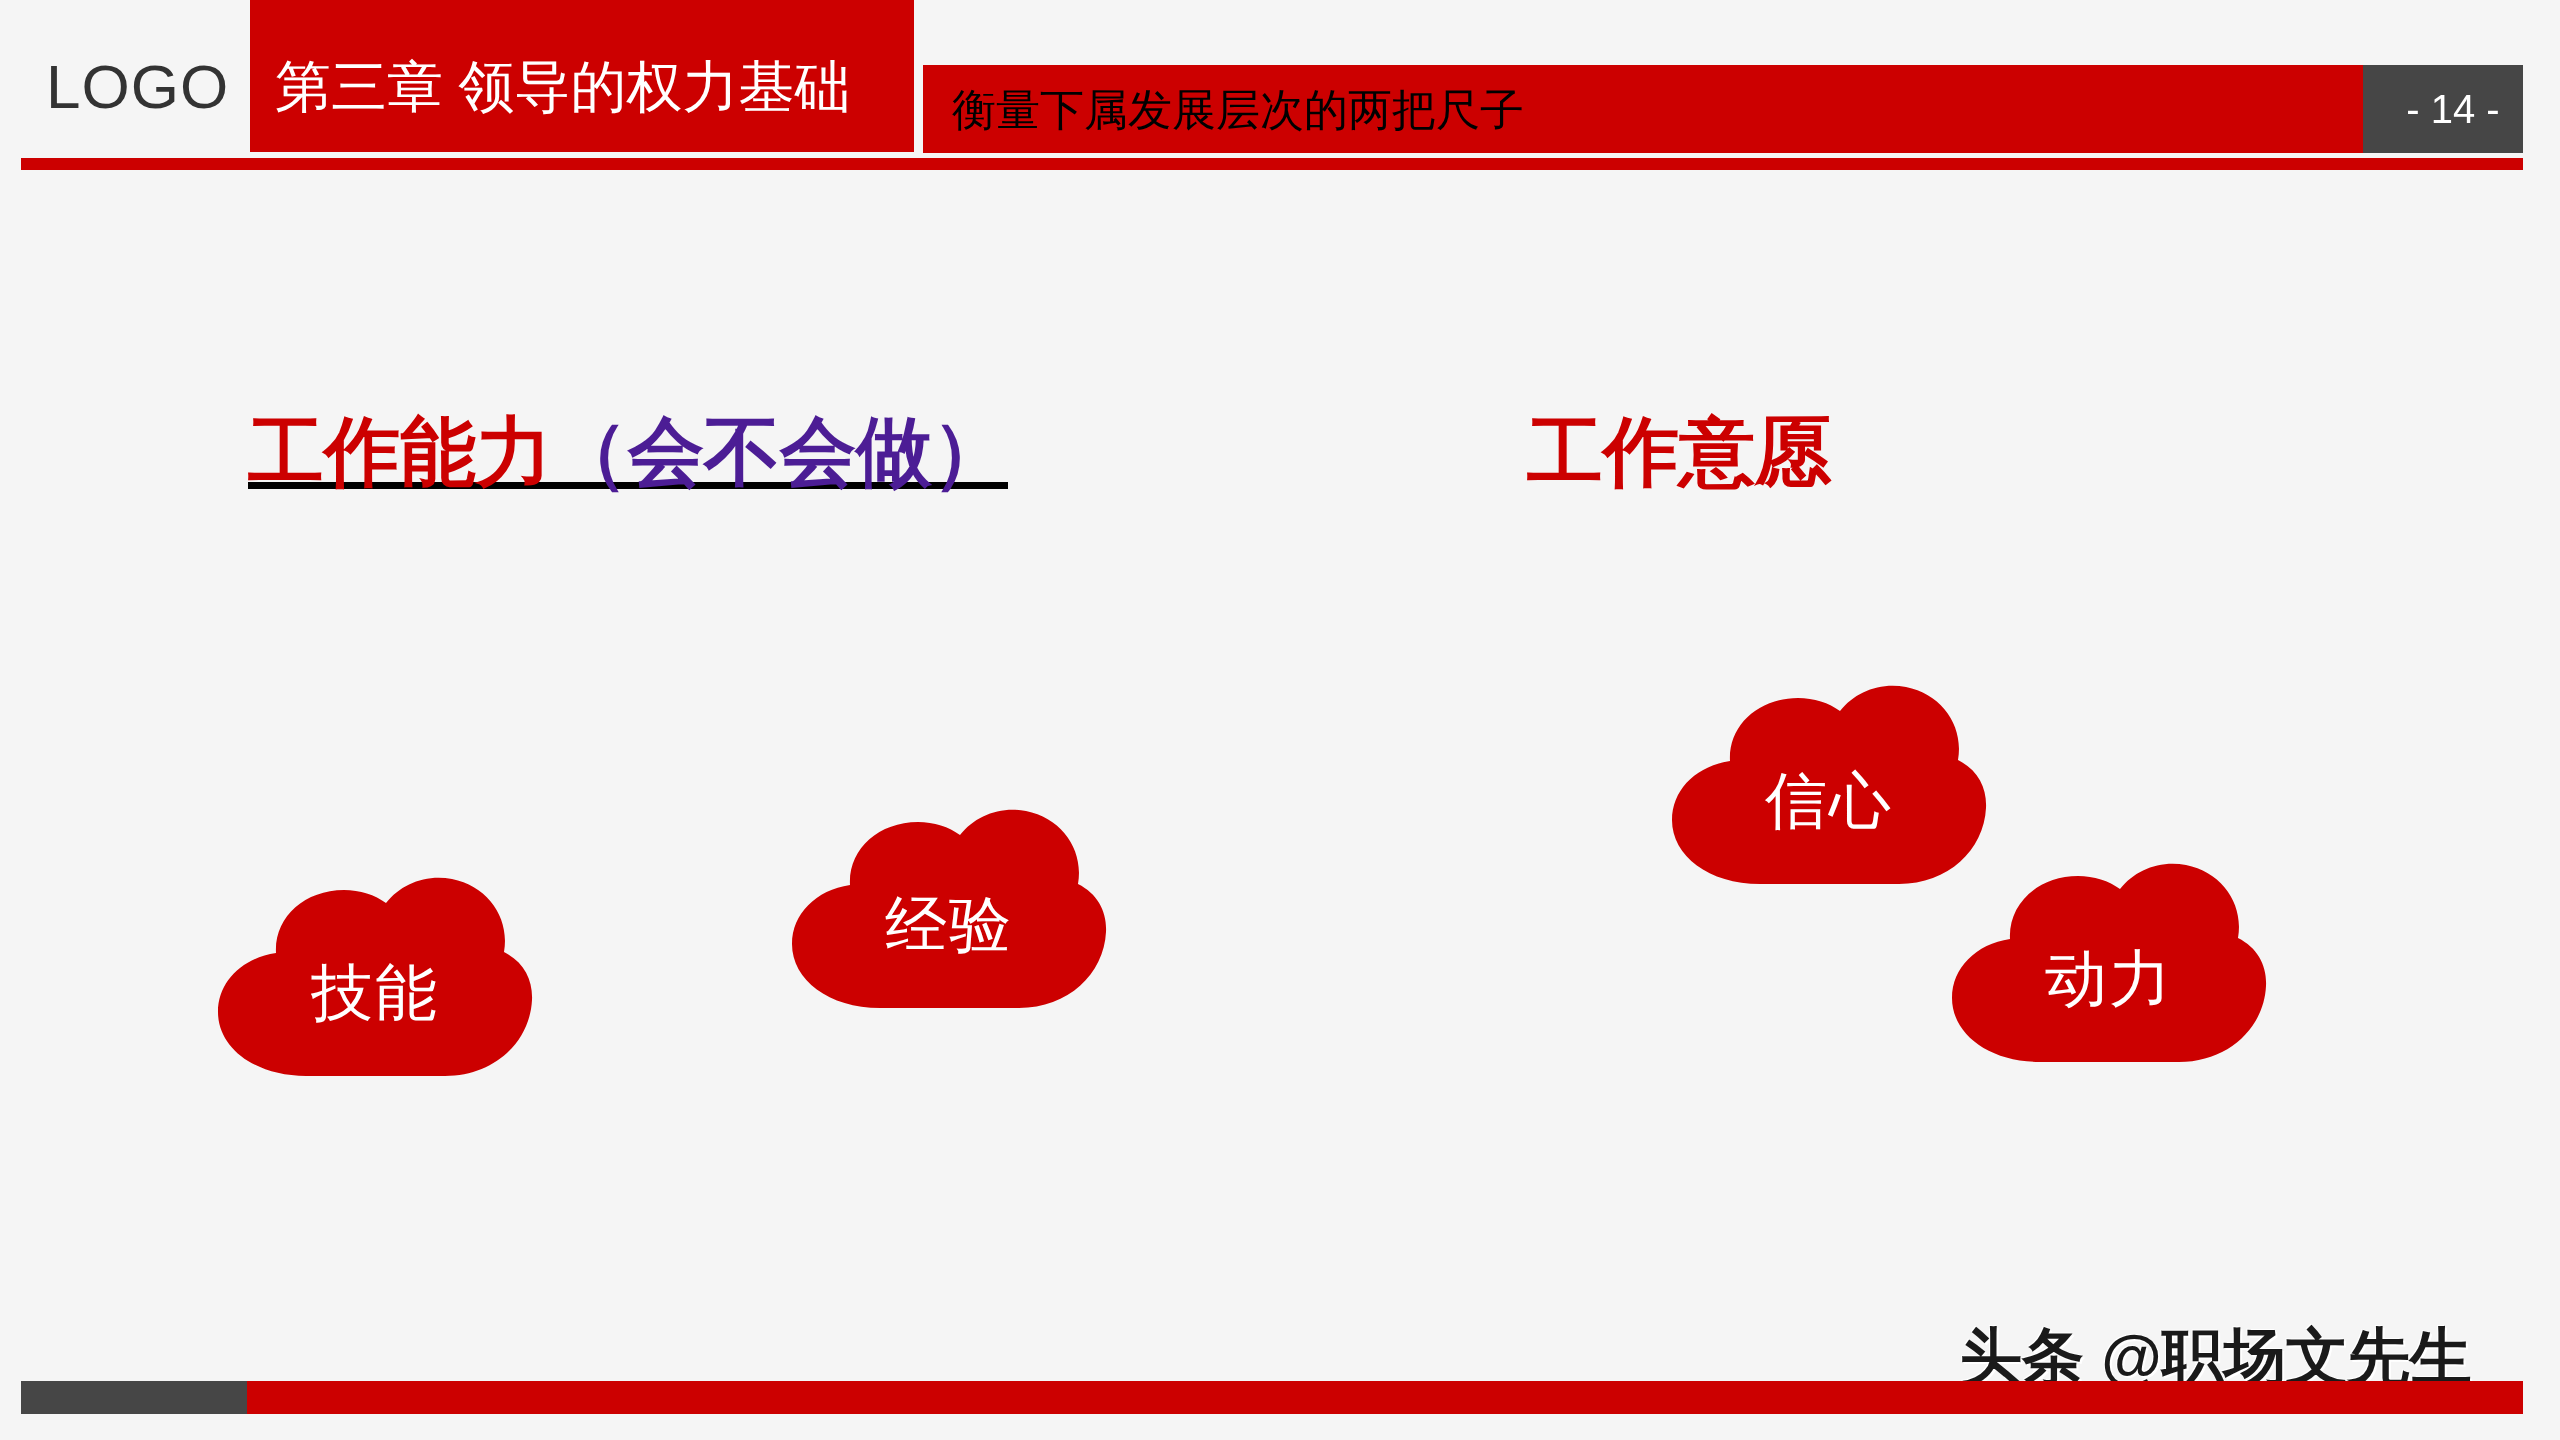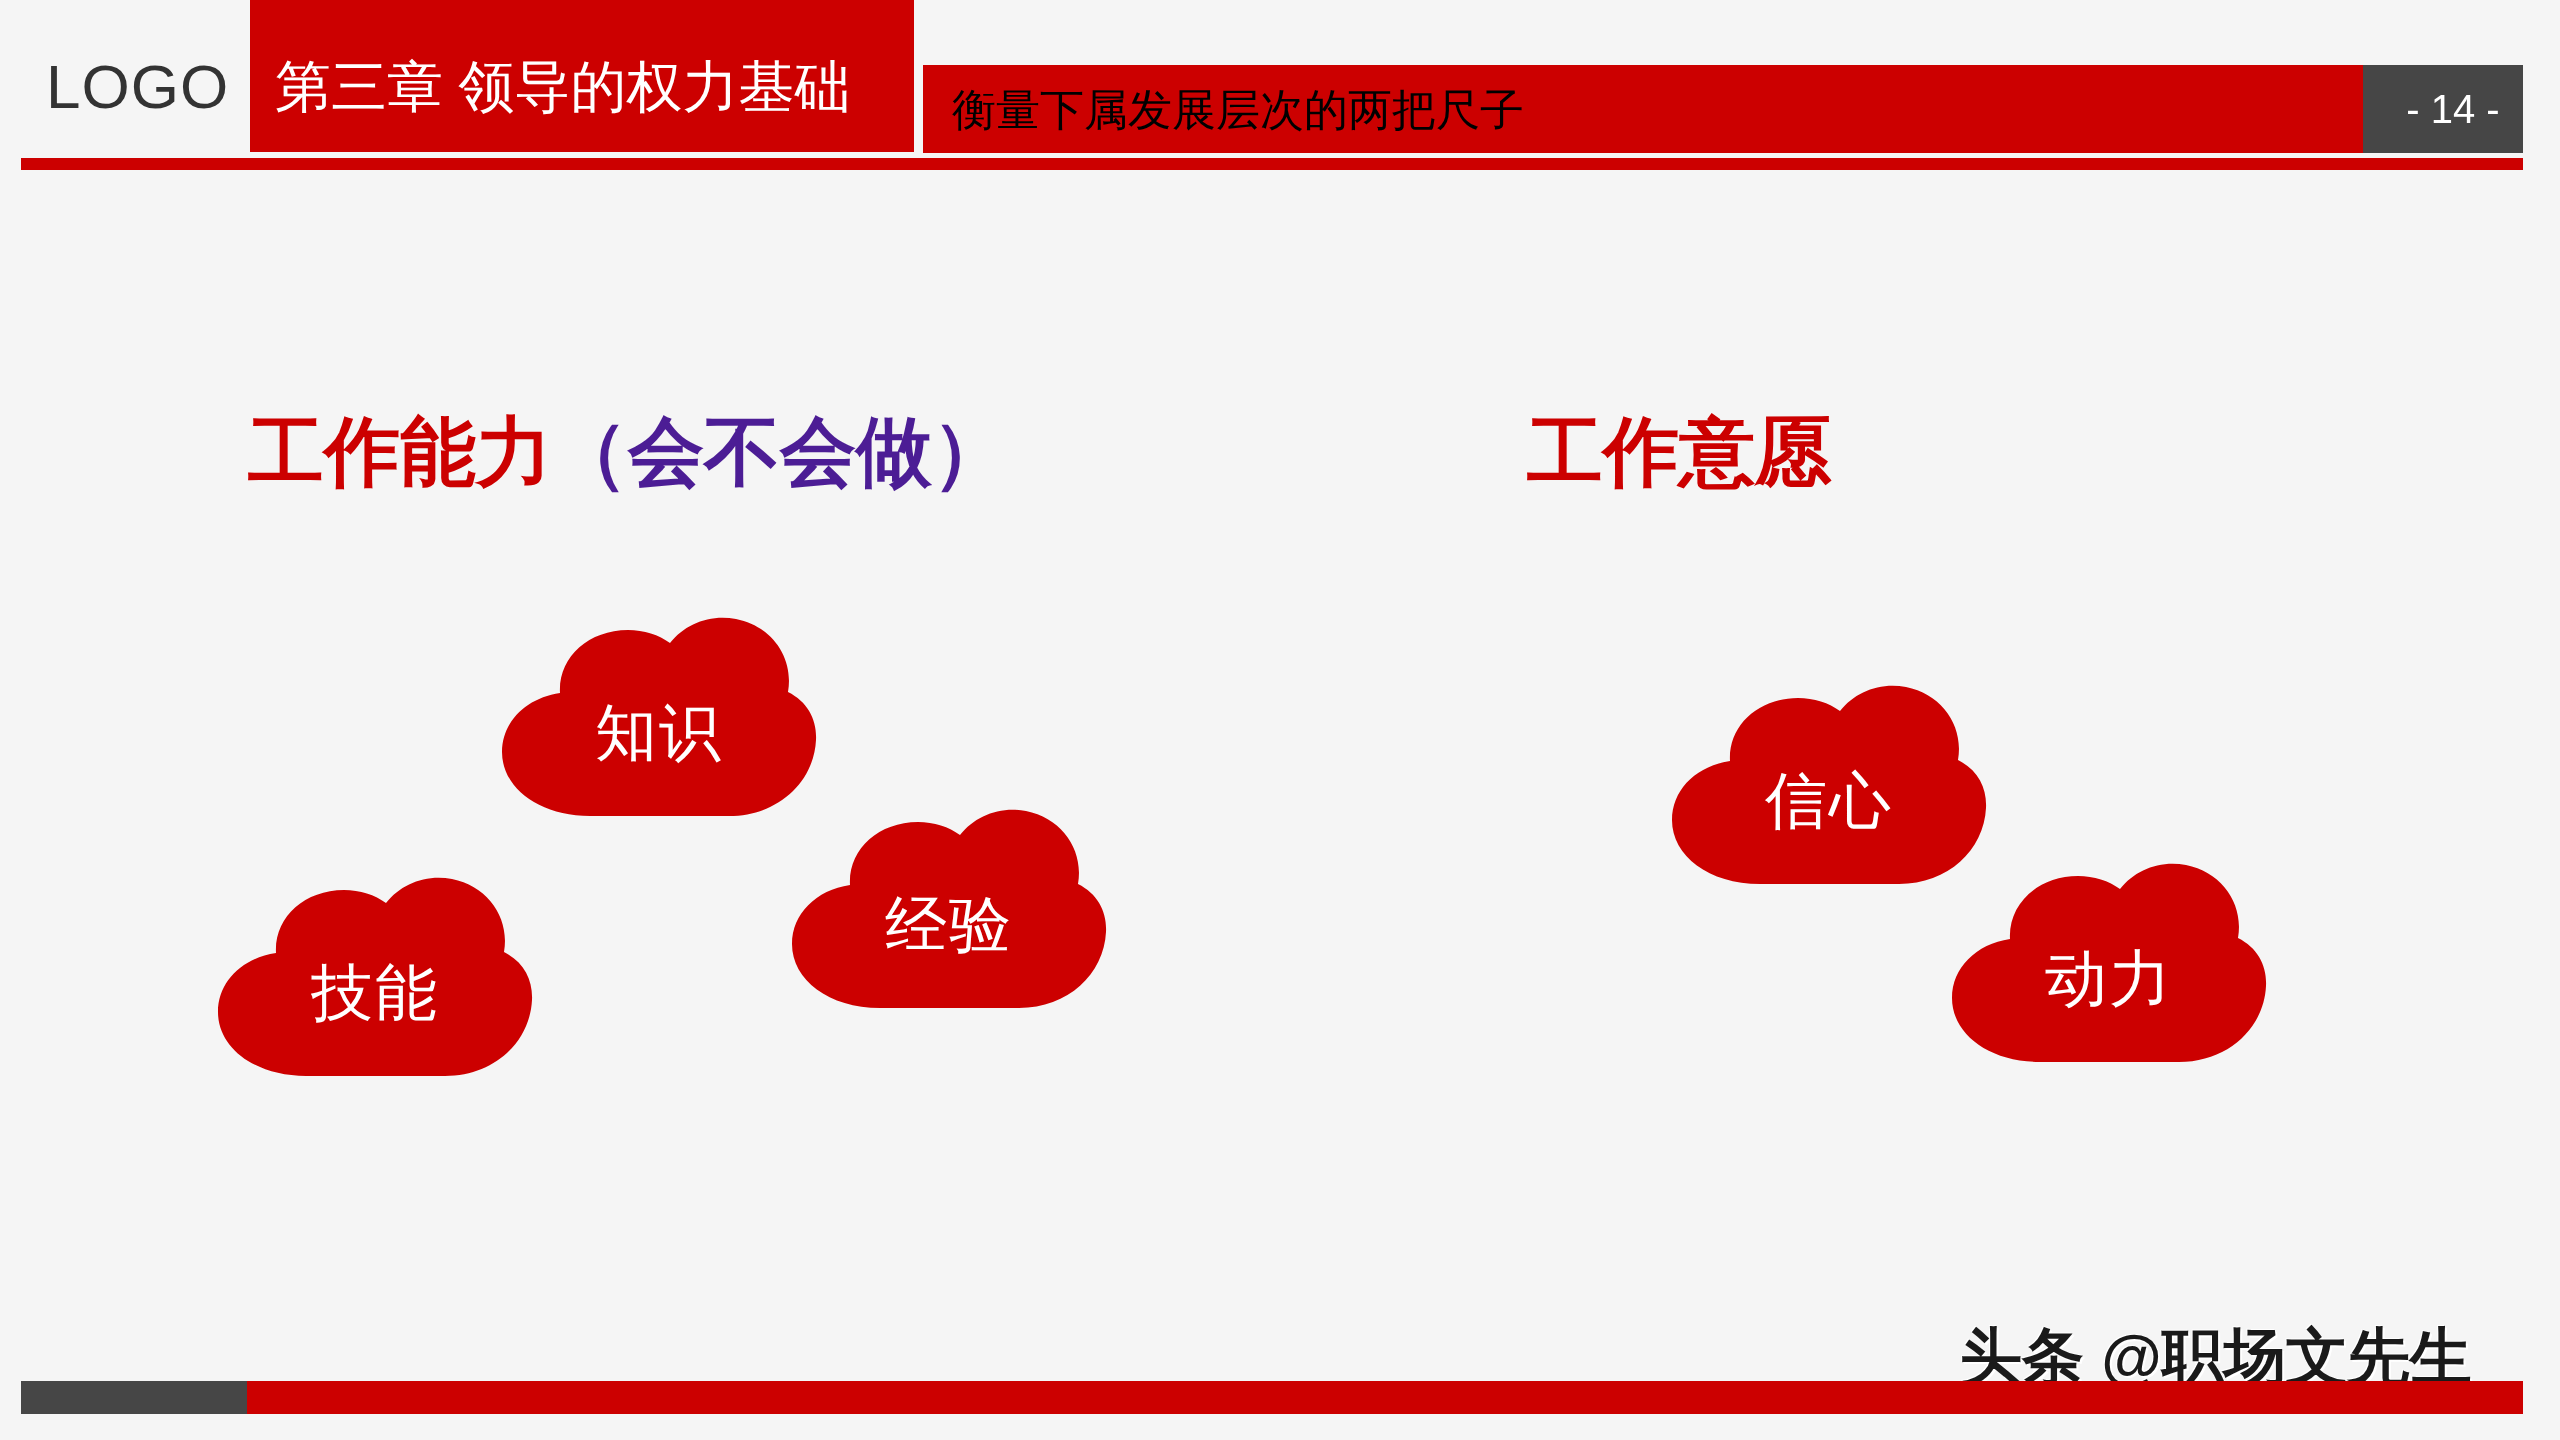--- a/index.html
+++ b/index.html
@@ -109,21 +109,21 @@
   .col-heading {
     position: absolute;
     height: 96px;
     display: flex;
     align-items: center;
     font-size: 76px;
     font-weight: bold;
     line-height: 1;
     white-space: nowrap;
   }
-  #heading-ability { left: 248px; top: 404px; }
+  #heading-ability { left: 248px; top: 404px; text-decoration: underline; }
   #heading-will    { left: 1527px; top: 404px; }
   .h-red   { color: #cc0000; }
   .h-black { color: #4c1d95; }
 
   
   .cloud {
     position: absolute;
   }
   .cloud svg {
     display: block;
@@ -205,36 +205,20 @@
 
   <div class="col-heading" id="heading-ability">
     <span class="h-red">工作能力</span>
     <span class="h-black">（会不会做）</span>
   </div>
 
   <div class="col-heading" id="heading-will">
     <span class="h-red">工作意愿</span>
   </div>
 
-  <div class="cloud" style="left:498px; top:616px; width:322px; height:200px;">
-    <svg viewBox="0 0 322 200" xmlns="http://www.w3.org/2000/svg">
-      <path fill="#cc0000" d="
-        M 92 200
-        C 41 200 4 172 4 136
-        C 4 106 28 82 62 77
-        C 60 42 90 14 130 14
-        C 146 14 161 19 172 27
-        C 187 8 212 -2 238 3
-        C 274 10 296 42 290 76
-        C 310 86 319 104 318 124
-        C 316 166 280 200 231 200
-        Z"></path>
-    </svg>
-    <div class="cloud-label">知识</div>
-  </div>
 
   <div class="cloud" style="left:788px; top:808px; width:322px; height:200px;">
     <svg viewBox="0 0 322 200" xmlns="http://www.w3.org/2000/svg">
       <path fill="#cc0000" d="
         M 92 200
         C 41 200 4 172 4 136
         C 4 106 28 82 62 77
         C 60 42 90 14 130 14
         C 146 14 161 19 172 27
         C 187 8 212 -2 238 3

